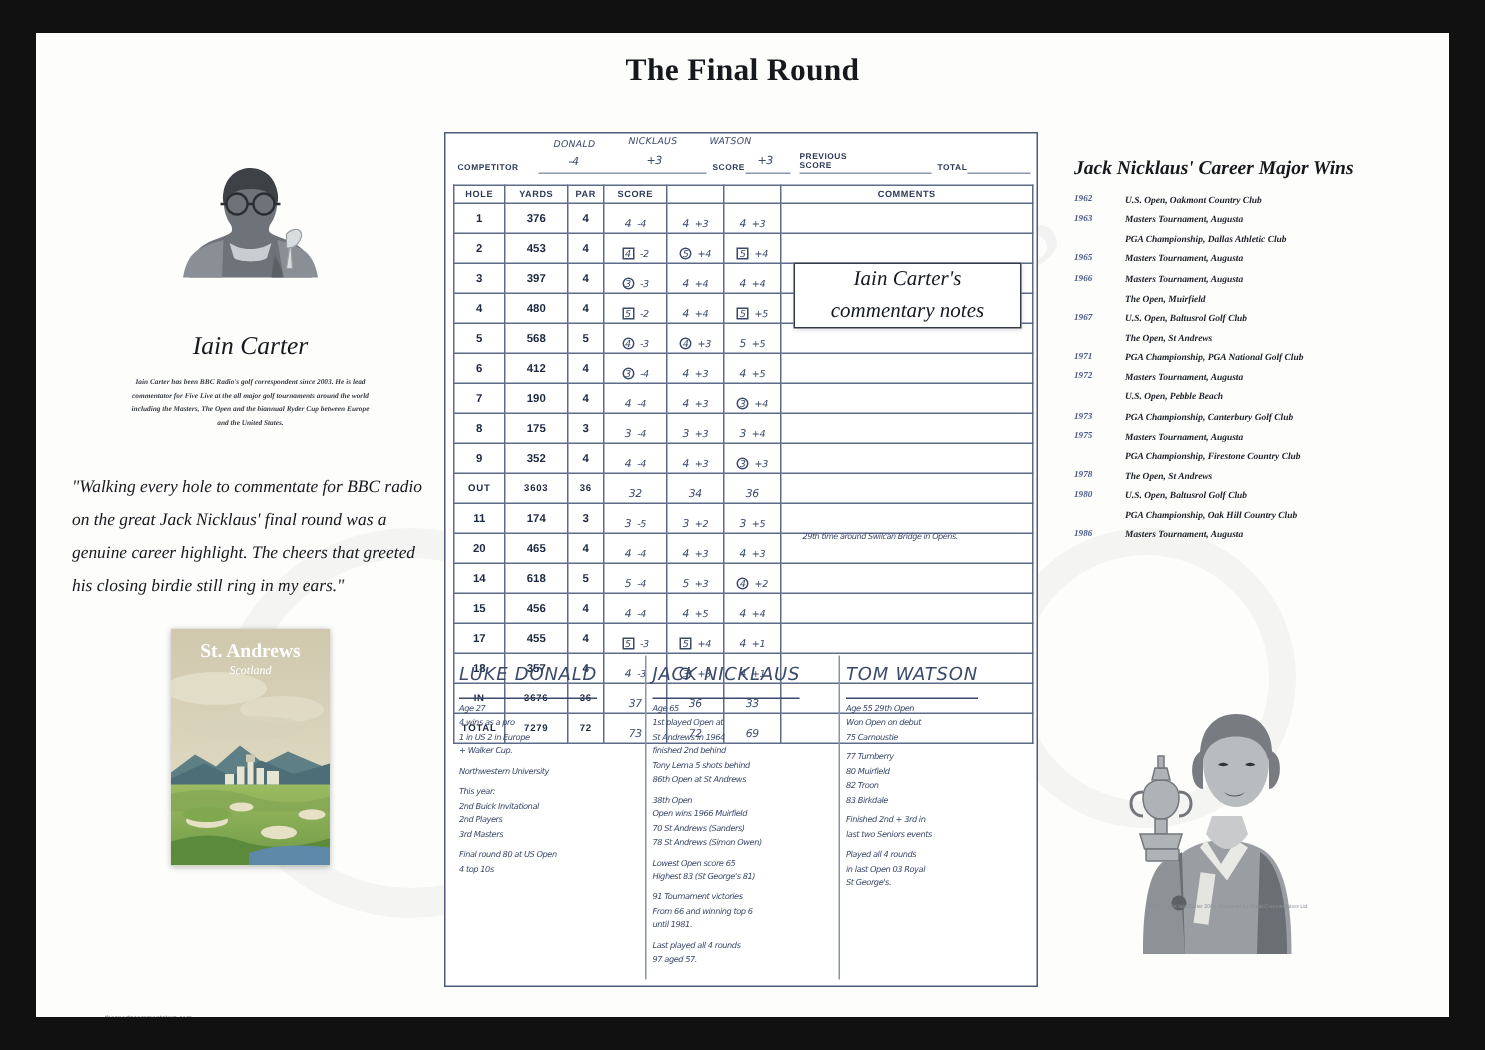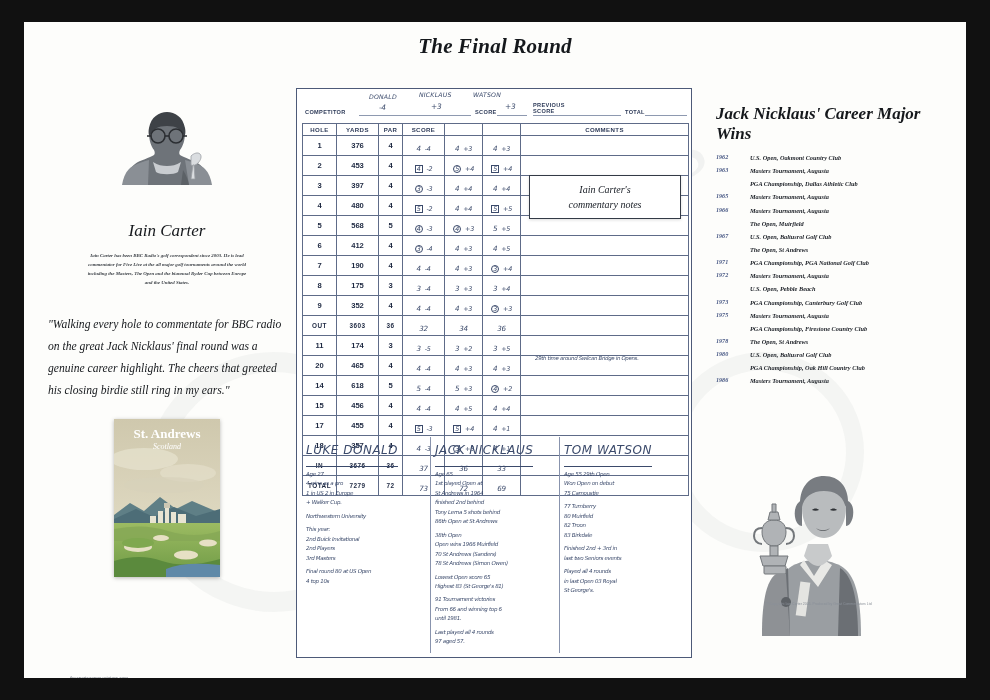--- a/index.html
+++ b/index.html
@@ -36,21 +36,21 @@
     position: absolute; left: 430px; top: 130px;
     font-size: 92px; color: rgba(165,170,175,0.13);
     transform: rotate(-32deg); letter-spacing: 4px;
     font-family: "Liberation Serif", serif; font-style: italic;
     pointer-events: none; white-space: nowrap;
   }
 
   
   #hdr { position: absolute; left: 0; top: 12px; width: 942px; text-align: center; }
   #title {
-    font-size: 21px; font-style: italic; font-weight: bold;
+    font-size: 21px; font-weight: bold;
     color: #15181c; letter-spacing: 0.2px;
   }
   #subtitle {
     margin-top: 7px; font-size: 8.4px; font-weight: bold; font-style: italic;
     color: #22262b; letter-spacing: 0.15px;
   }
 
   
   #leftcol { position: absolute; left: 18px; top: 82px; width: 250px; }
   #portrait {
@@ -181,21 +181,21 @@
     position: absolute; left: 232px; top: 86px;
     width: 152px; height: 44px;
     background: #fff;
     border: 1.1px solid #333a46;
     display: flex; flex-direction: column;
     align-items: center; justify-content: center;
     box-shadow: 0 1px 3px rgba(0,0,0,0.14);
     z-index: 5;
   }
   #notesbox div {
-    font-size: 10px; font-style: italic; color: #151a22; line-height: 1.5;
+    font-size: 14px; font-style: italic; color: #151a22; line-height: 1.5;
   }
 
   
   #cmt15 {
     position: absolute; left: 238px; top: 265px;
     font-size: 5.4px; line-height: 1.55; z-index: 4;
     width: 120px;
   }
 
   
@@ -213,21 +213,21 @@
     font-size: 12px; letter-spacing: 0.5px;
     border-bottom: 0.8px solid #3b4a6b;
     display: inline-block; padding-bottom: 9px; margin-bottom: 3px;
   }
   .nline { font-size: 5.5px; line-height: 1.72; white-space: nowrap; }
   .ngap { height: 4px; }
 
   
   #rightcol { position: absolute; left: 692px; top: 82px; width: 234px; }
   #wins-title {
-    font-size: 17px; font-style: italic; font-weight: bold;
+    font-size: 13px; font-style: italic; font-weight: bold;
     color: #15181c; margin-bottom: 10px;
   }
   .win { display: flex; margin-bottom: 6.15px; }
   .win-year {
     width: 34px; flex: none;
     font-size: 6.1px; font-style: italic; color: #4a5a86; font-weight: bold;
   }
   .win-ev {
     font-size: 6.3px; font-style: italic; color: #1b1f26; font-weight: bold;
   }

